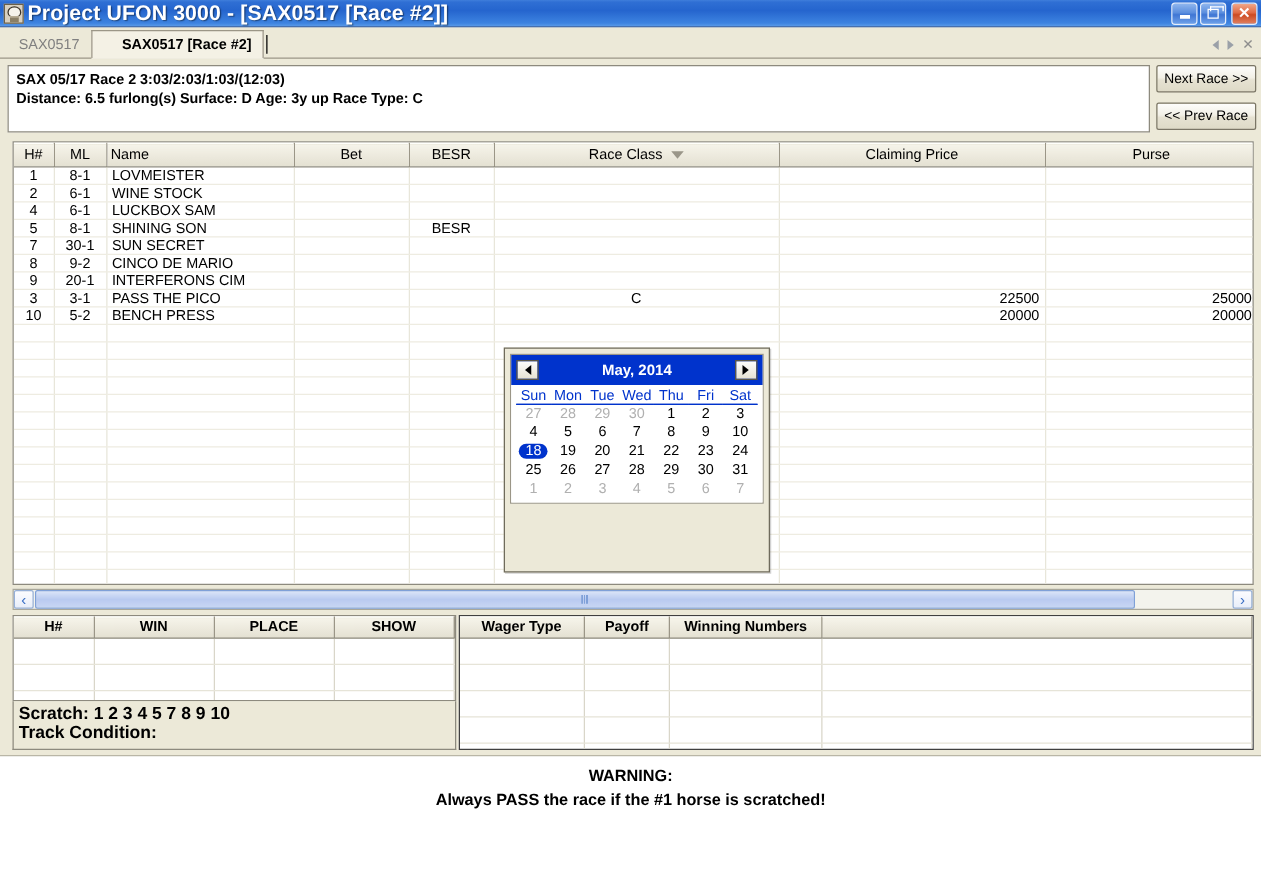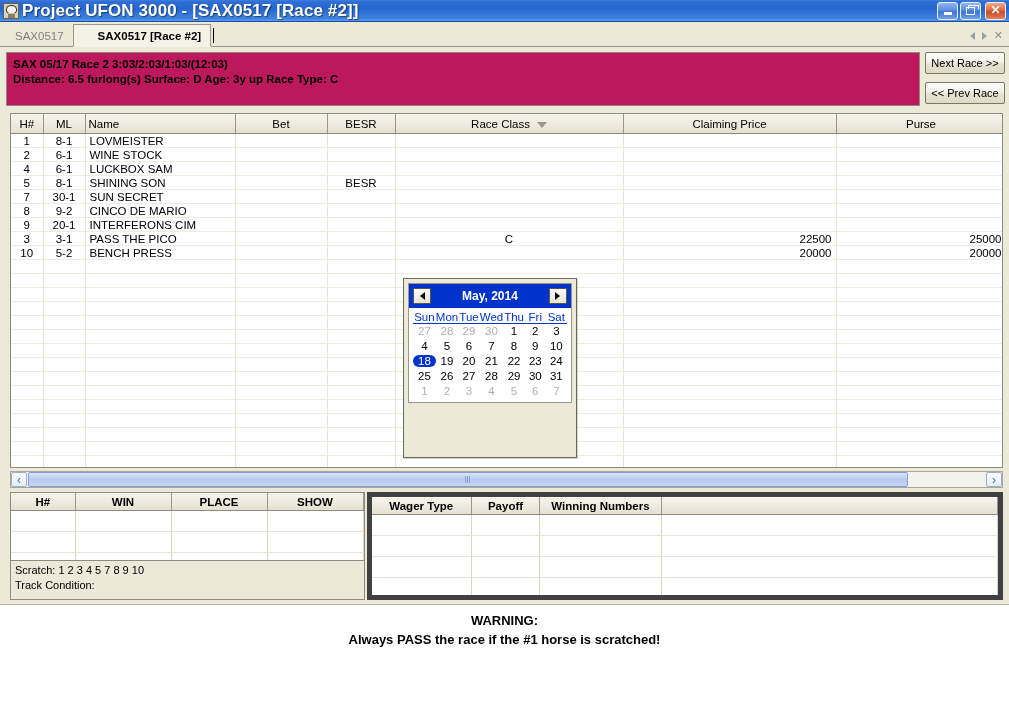--- a/index.html
+++ b/index.html
@@ -151,21 +151,21 @@
   
   .racehdr-row {
     display: flex; align-items: flex-start;
     padding: 5px 4px 3px 6px;
     gap: 5px;
     flex: 0 0 auto;
     background: #ece9d8;
   }
   .racehdr-box {
     flex: 1 1 auto;
-    background: #be185d;
+    background: #ffffff;
     border: 1px solid #8d8a7e;
     padding: 4px 6px 5px 6px;
     height: 54px;
   }
   .racehdr-box div {
     font-size: 11.5px; font-weight: bold; color: #000;
     line-height: 15px; white-space: nowrap;
   }
   .race-btns { display: flex; flex-direction: column; gap: 8px; width: 80px; }
   .xp-btn {
@@ -265,23 +265,23 @@
   }
   .payoff-grid td {
     border-right: 1px solid #d9d6c9; border-bottom: 1px solid #e6e4d8;
     height: 13px;
   }
   .scratch-box {
     border: 1px solid #8d8a7e; border-top: none;
     background: #ece9d8;
     height: 39px; padding: 2px 4px;
   }
-  .scratch-box div { font-size: 11px; font-weight: normal; line-height: 15px; }
+  .scratch-box div { font-size: 14px; font-weight: bold; line-height: 15px; }
   .panel-right { flex: 1 1 auto; margin-right: 6px; }
-  .wager-grid { border: 5px solid #404040; background: #fff; height: 108px; overflow: hidden; }
+  .wager-grid { border: 1px solid #404040; background: #fff; height: 108px; overflow: hidden; }
   .wager-grid table { border-collapse: collapse; width: 100%; table-layout: fixed; }
   .wager-grid th {
     background: linear-gradient(to bottom, #f6f4ea 0%, #edeade 50%, #e3e0d1 100%);
     border-right: 1px solid #9b9687; border-bottom: 1px solid #8d8a7e;
     border-top: 1px solid #fffffa;
     font-size: 11.5px; font-weight: bold; height: 17px; color:#000;
   }
   .wager-grid td {
     border-right: 1px solid #d9d6c9; border-bottom: 1px solid #e6e4d8;
     height: 13px;
@@ -298,21 +298,21 @@
   }
   .warning div {
     color: #000000; font-size: 13px; font-weight: bold;
     line-height: 19px;
   }
 
   
   .cal {
     position: absolute;
     left: 403px; top: 278px;
-    width: 174px; height: 180px;
+    width: 213px; height: 180px;
     background: #ece9d8;
     border: 1px solid #6f6b5c;
     box-shadow: 1px 1px 0 rgba(0,0,0,.18);
     z-index: 50;
     padding: 4px;
     display: flex; flex-direction: column;
   }
   .cal-inner { background:#fff; border:1px solid #9b9687; flex:0 0 auto; }
   .cal-head {
     background: #0033cc;

